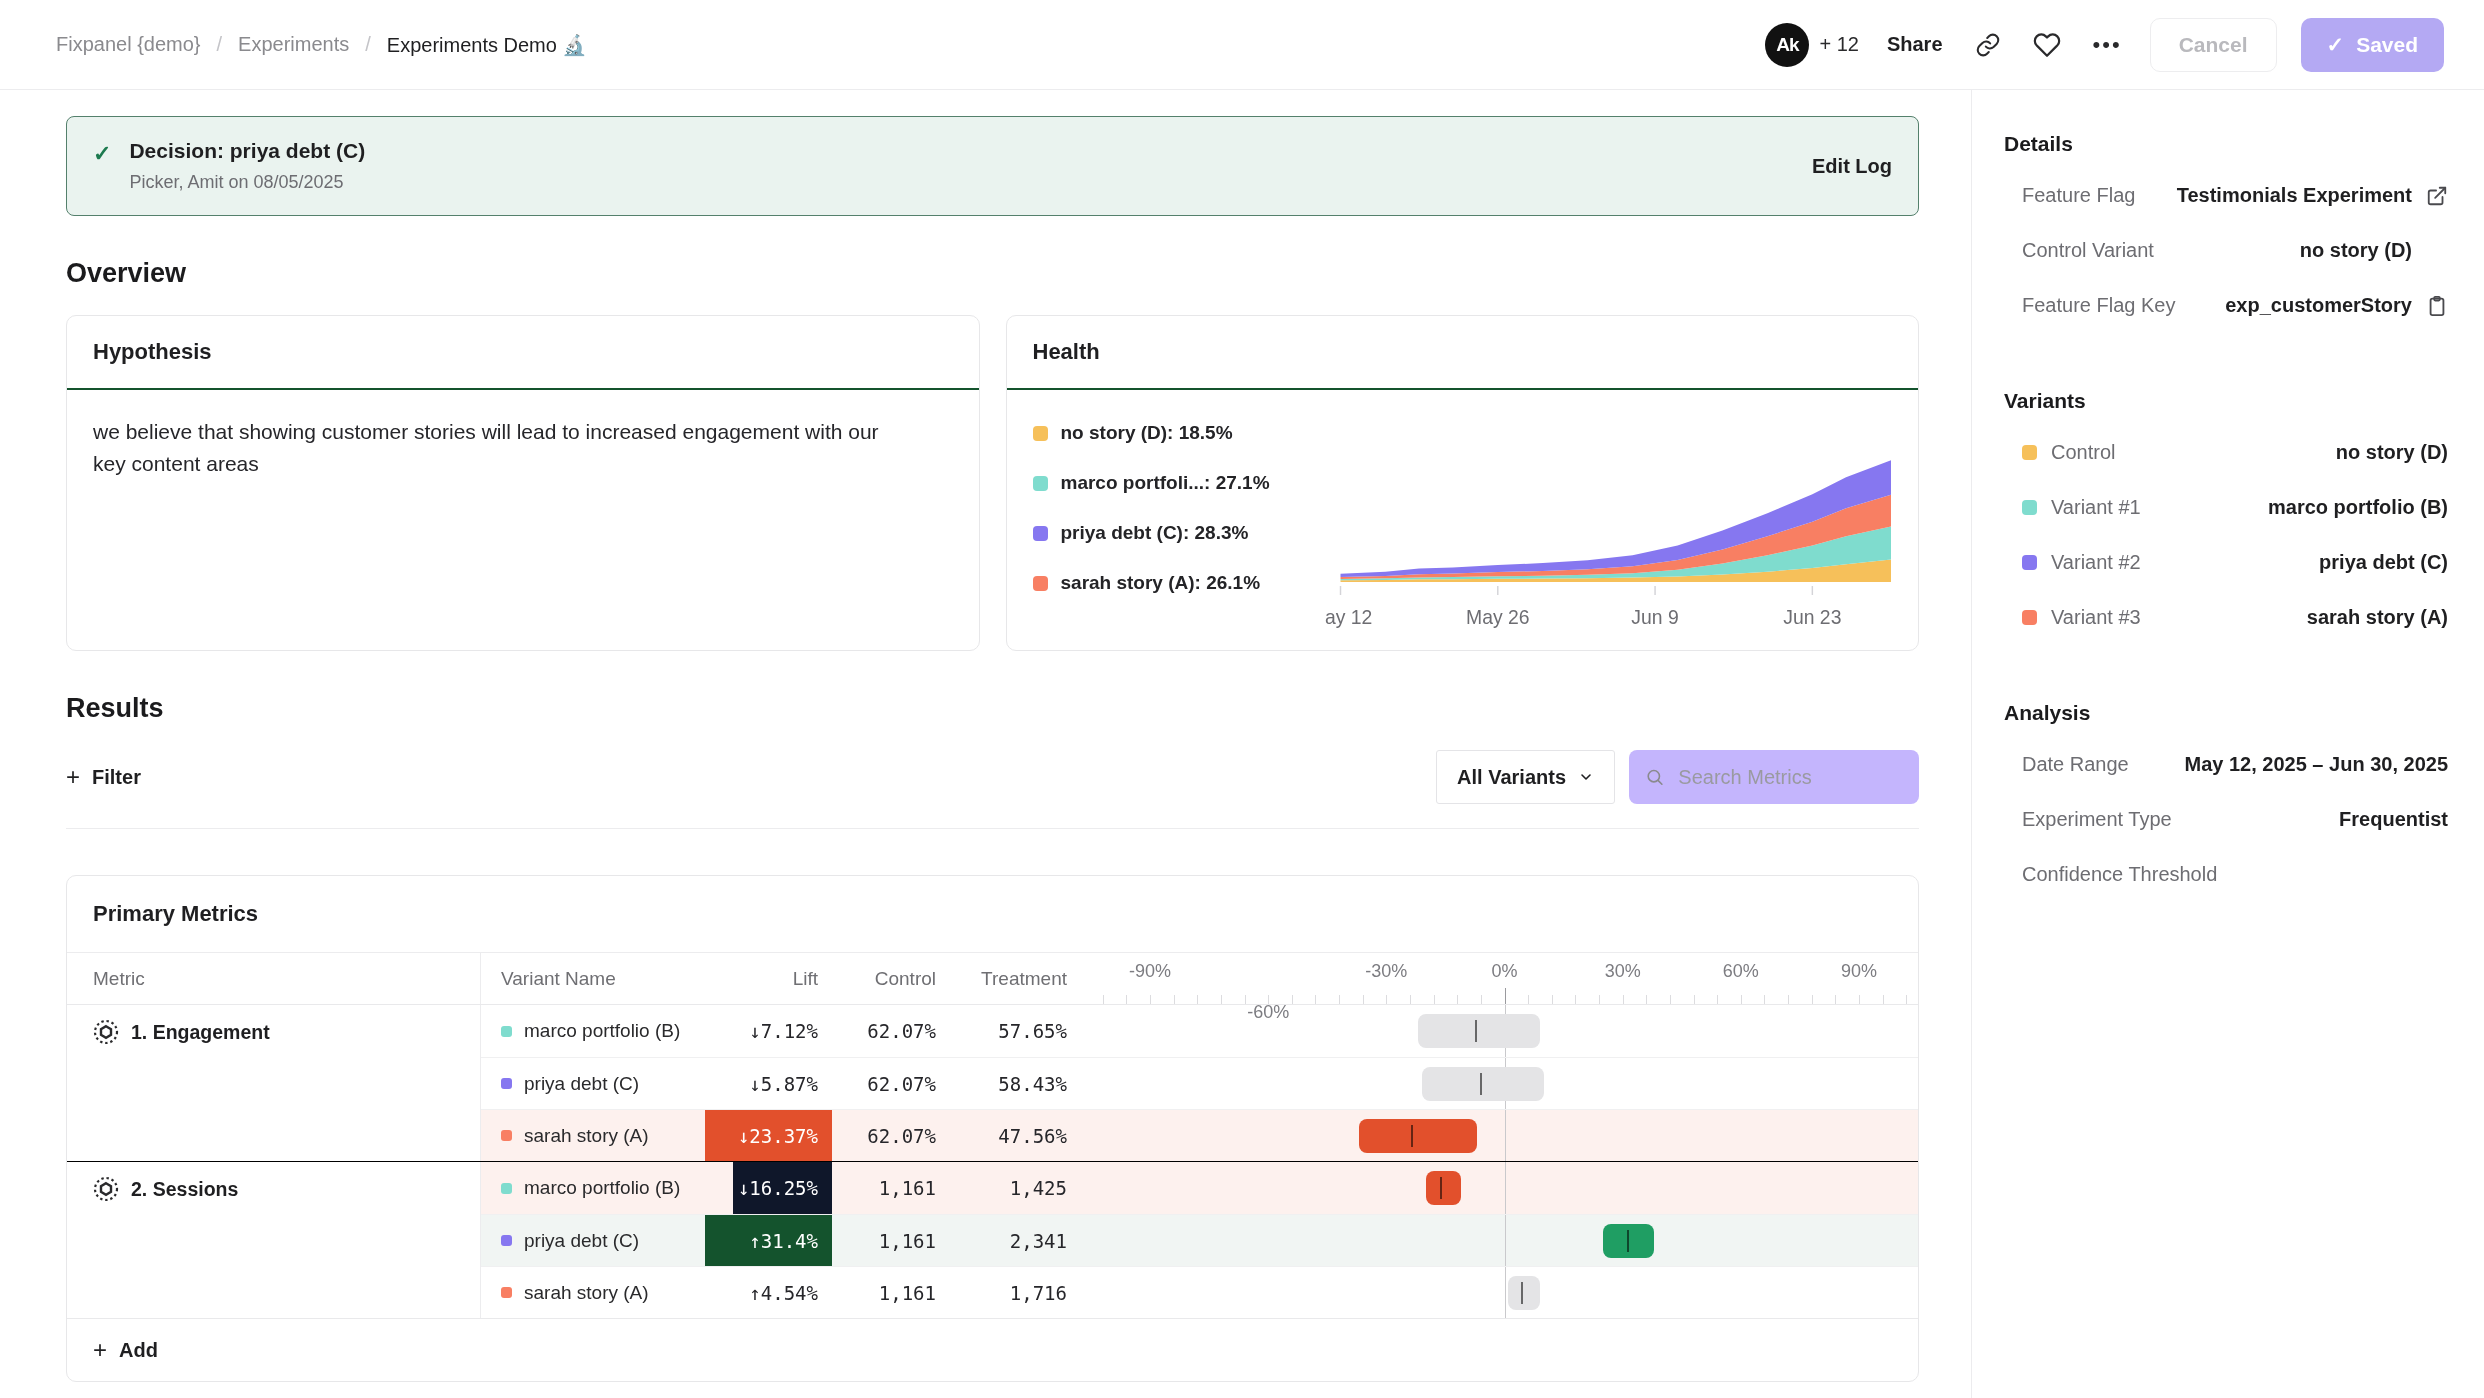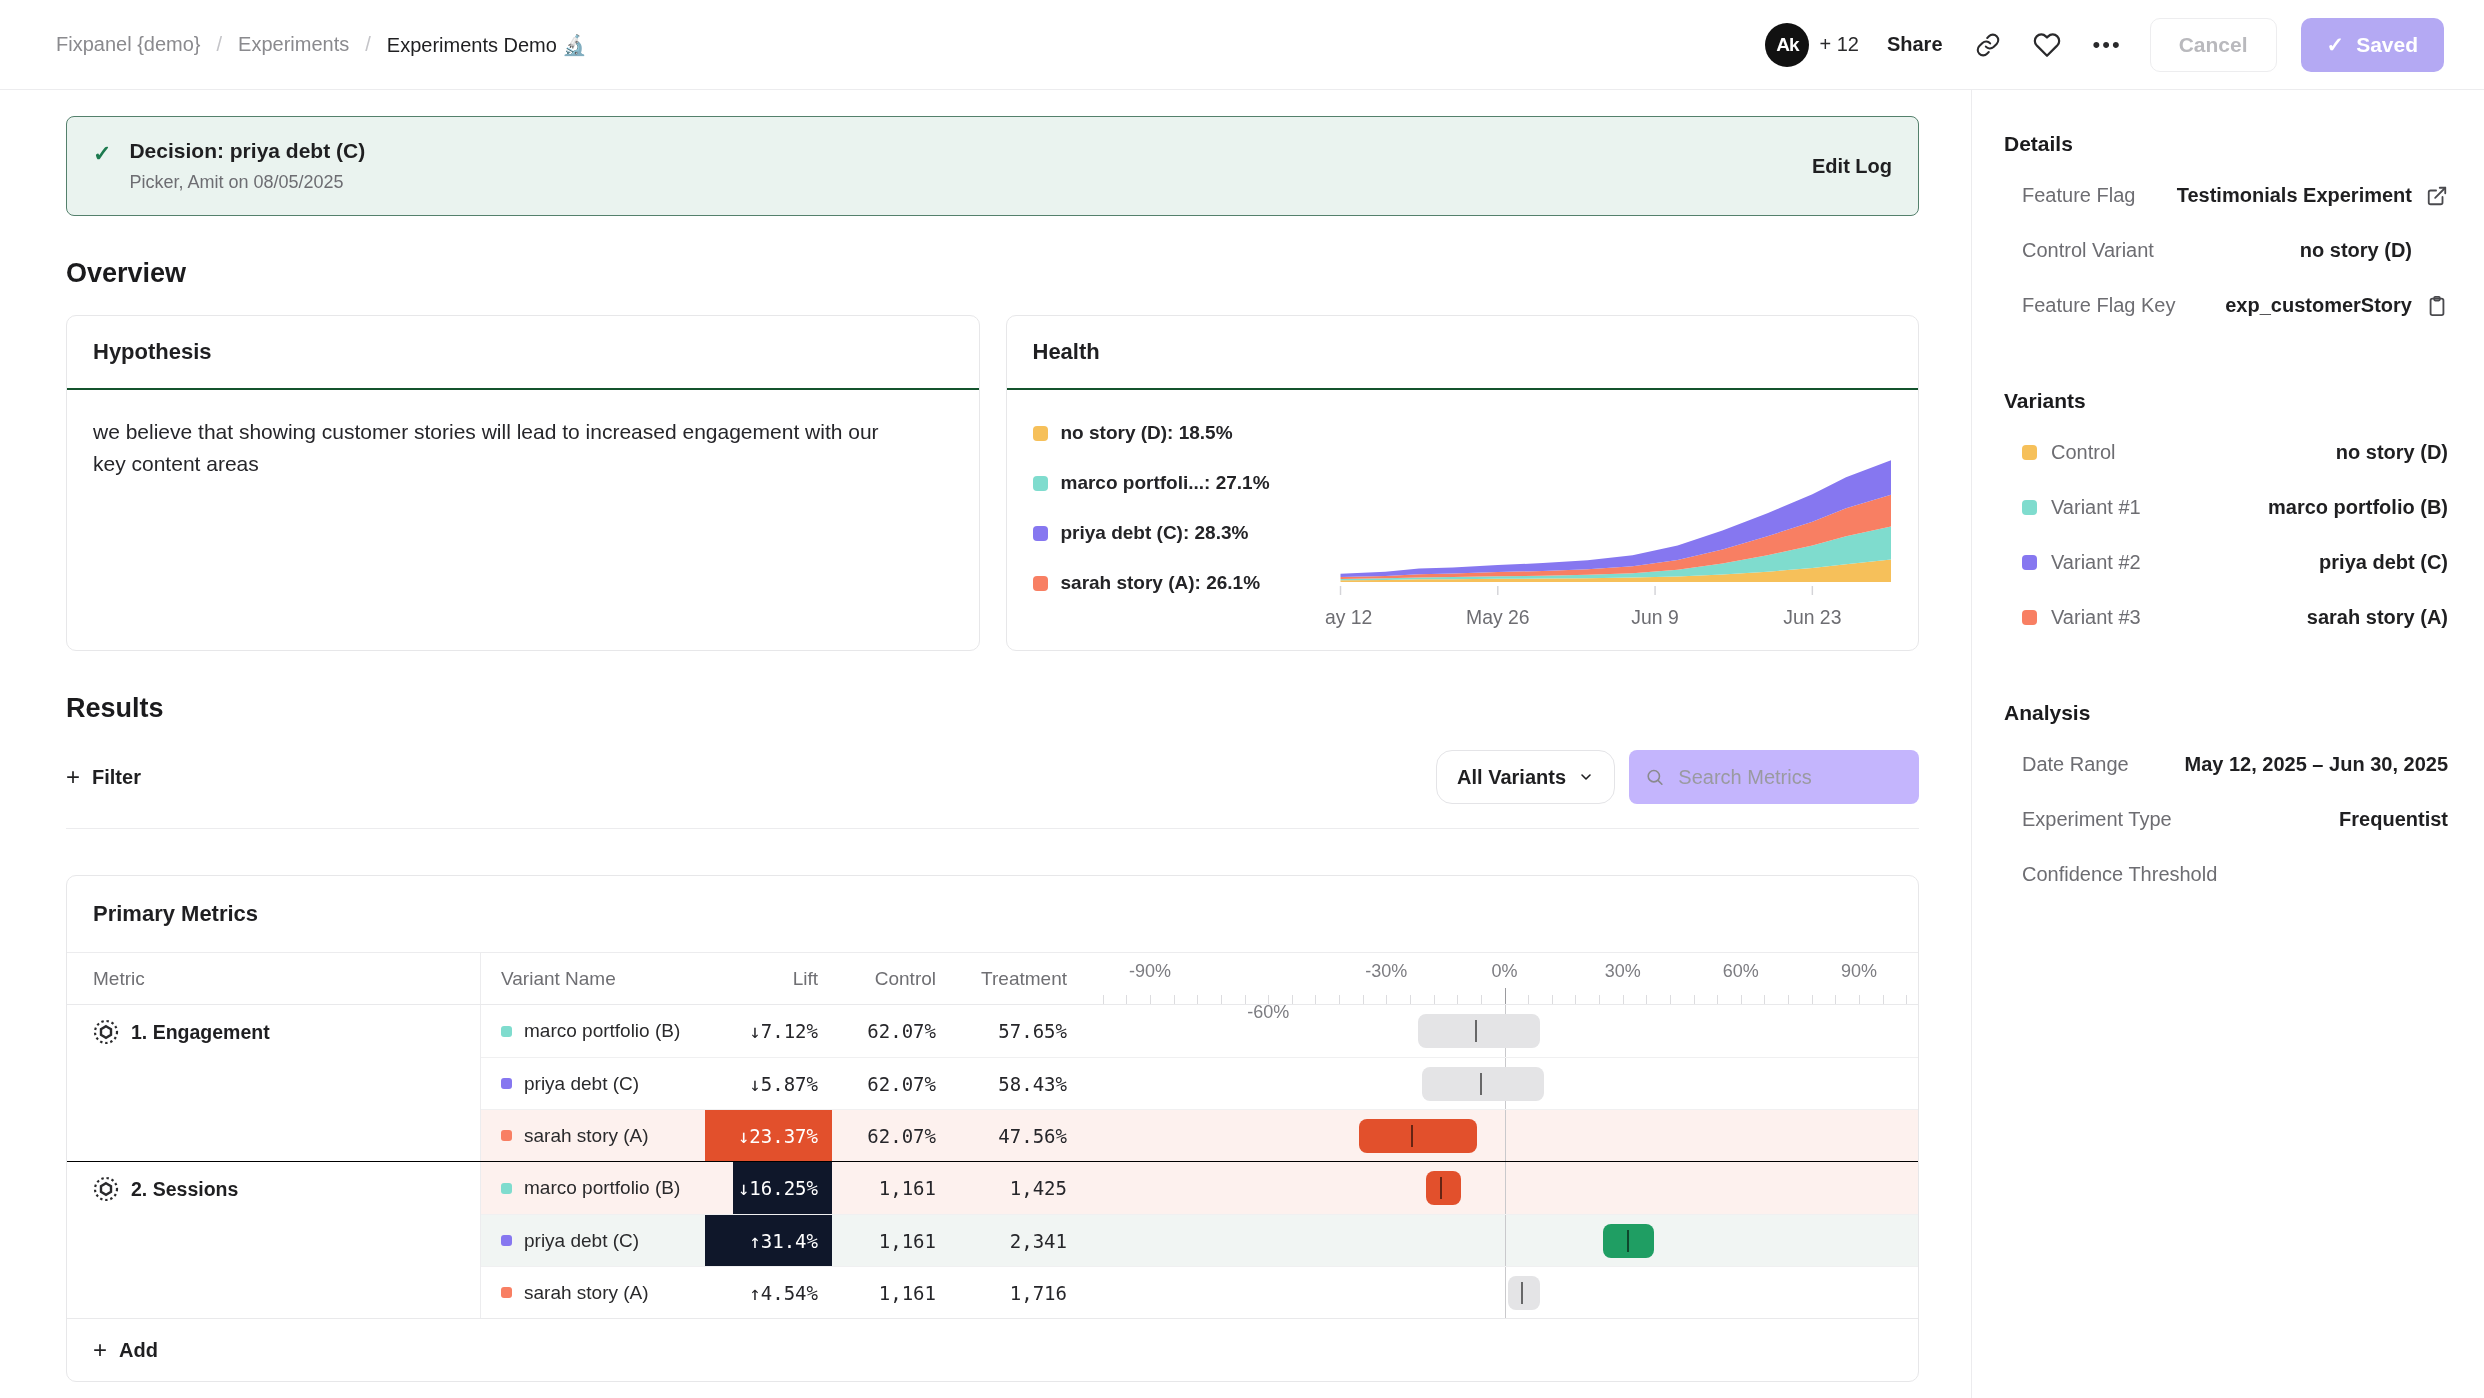--- a/index.html
+++ b/index.html
@@ -47,21 +47,21 @@
   .legend-chip{width:15px;height:15px;border-radius:4px;margin-right:13px;flex:0 0 15px;}
   .legend-label{font-size:19px;font-weight:600;color:#242427;}
   .health-chart{flex:1;}
   .health-chart svg{width:100%;height:218px;display:block;}
   
   .filter-row{display:flex;align-items:center;margin-top:8px;}
   .filter-btn{display:flex;align-items:center;gap:12px;background:none;border:none;font-family:inherit;
     font-size:20px;font-weight:600;color:#1f1f21;cursor:pointer;padding:8px 0;}
   .plus-glyph{font-size:24px;font-weight:400;line-height:1;color:#1f1f21;}
   .controls-right{margin-left:auto;display:flex;align-items:center;gap:14px;}
-  .dropdown-btn{display:flex;align-items:center;gap:12px;height:54px;padding:0 20px;border:1px solid #e4e4e7;border-radius:16px;
+  .dropdown-btn{display:flex;align-items:center;gap:12px;height:54px;padding:0 20px;border:1px solid #e4e4e7;border-radius:3px;
     background:#fff;font-family:inherit;font-size:20px;font-weight:600;color:#1f1f21;cursor:pointer;}
   .search-box{display:flex;align-items:center;gap:12px;height:54px;width:290px;background:#c4b5fd;border-radius:8px;padding:0 16px;}
   .search-box input{border:none;background:transparent;outline:none;font-family:inherit;font-size:20px;color:#2a2a2c;width:100%;}
   .search-box input::placeholder{color:#9a9aa0;}
   .results-divider{height:1px;background:#ececee;margin-top:24px;}
   
   .pm-card{margin-top:46px;border:1px solid #e7e7e9;border-radius:10px;background:#fff;overflow:hidden;}
   .pm-title{padding:25px 26px;font-size:22px;font-weight:700;border-bottom:1px solid #ececee;}
   .pm-header{display:grid;grid-template-columns:414px 1fr;height:52px;border-bottom:1px solid #e9e9eb;}
   .pm-h-metric{padding-left:26px;display:flex;align-items:center;font-size:19px;color:#6f6f73;border-right:1px solid #ececee;}
@@ -367,21 +367,21 @@
                     <div class="ci-bar" style="left: 40.4762%; width: 4.28571%; background: rgb(226, 80, 44);">
                       <div class="ci-median" style="left: 41.6667%;"></div>
                     </div>
                   </div>
                 </div>
                 <div class="pm-row" style="background: rgb(241, 245, 243);">
                   <div class="pm-cell cell-variant">
                     <span class="variant-chip" style="background: rgb(134, 119, 240);"></span>
                     <span class="variant-name">priya debt (C)</span>
                   </div>
-                  <div class="pm-cell cell-lift mono" style="background: #0f172a; color: rgb(255, 255, 255);">↑31.4%</div>
+                  <div class="pm-cell cell-lift mono" style="background: #14532d; color: rgb(255, 255, 255);">↑31.4%</div>
                   <div class="pm-cell cell-num cell-control mono">1,161</div>
                   <div class="pm-cell cell-num cell-treat mono">2,341</div>
                   <div class="pm-cell cell-plot">
                     <div class="zero-line"></div>
                     <div class="ci-bar" style="left: 61.9048%; width: 6.19048%; background: rgb(31, 158, 99);">
                       <div class="ci-median" style="left: 49.2308%;"></div>
                     </div>
                   </div>
                 </div>
                 <div class="pm-row">

